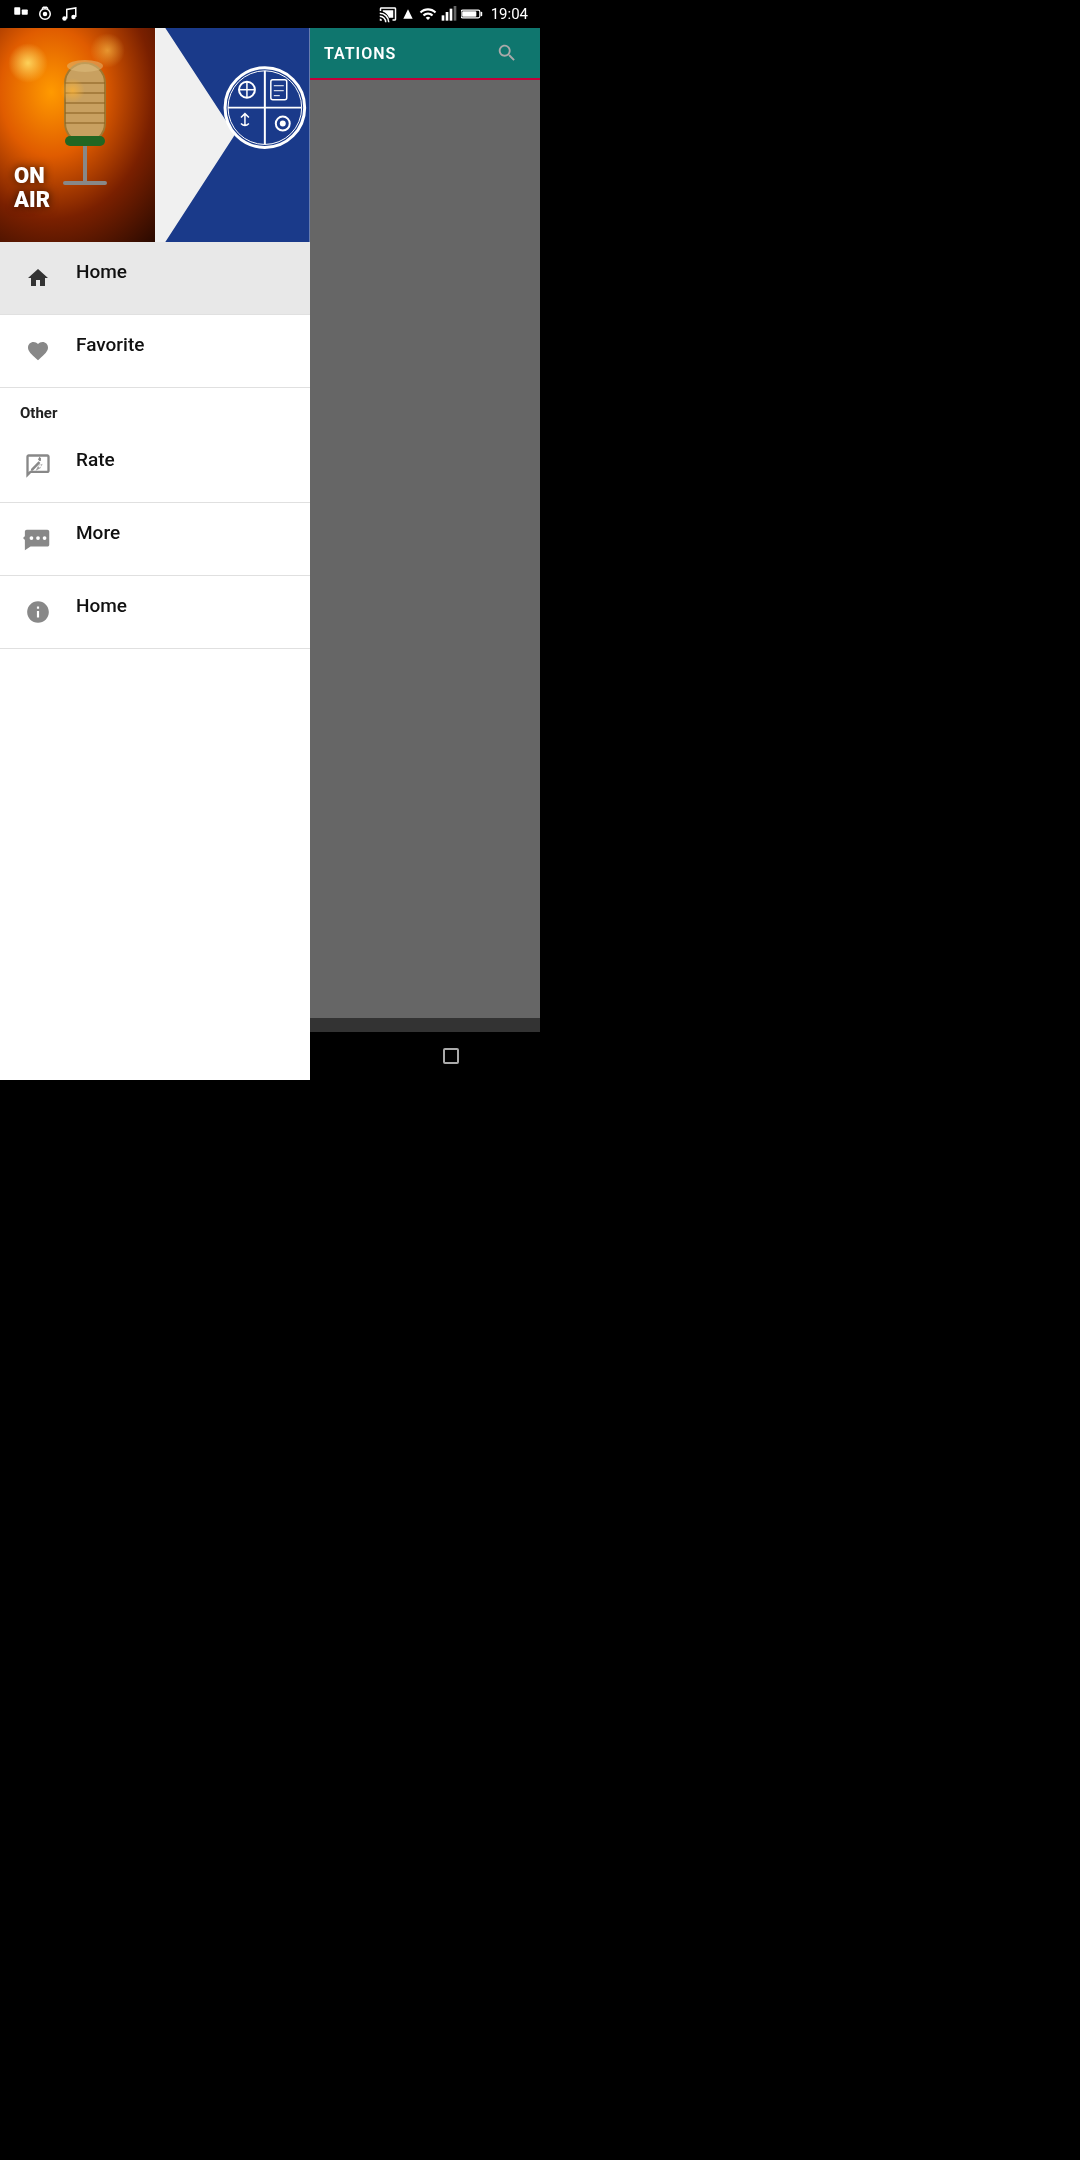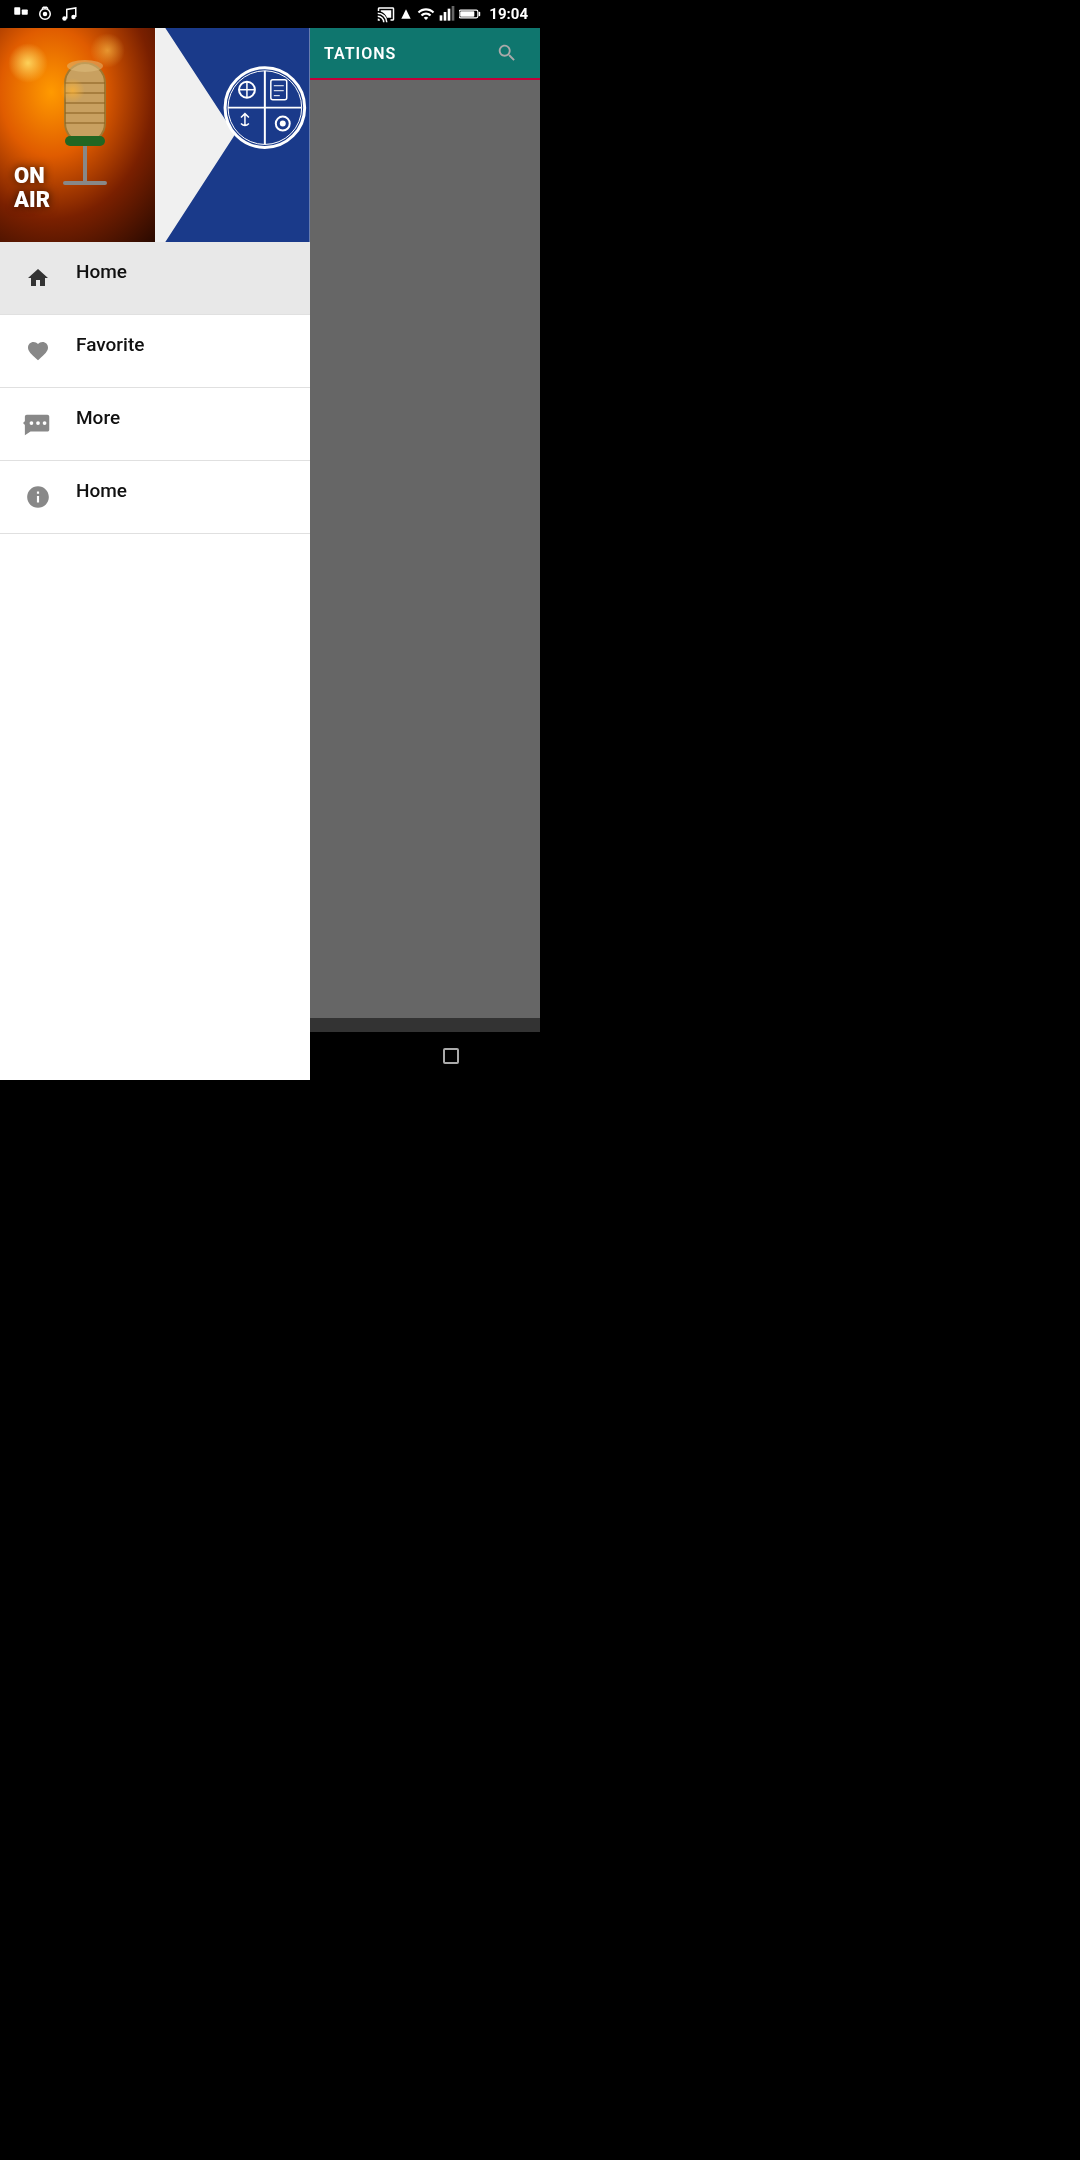--- a/index.html
+++ b/index.html
@@ -302,21 +302,21 @@
       <rect x="13" y="4" width="4" height="18"></rect>
       <rect x="19" y="0" width="4" height="22" opacity="0.4"></rect>
     </svg>
 
     <svg width="22" height="14" viewBox="0 0 28 14" fill="white">
       <rect x="0" y="2" width="24" height="10" rx="2" fill="none" stroke="white" stroke-width="1.5"></rect>
       <rect x="1.5" y="3.5" width="18" height="7" rx="1" fill="white"></rect>
       <rect x="25" y="4" width="2" height="6" rx="1" fill="white"></rect>
     </svg>
 
-    <span style="font-size:15px;font-weight:bold;color:#fff;margin-left:4px;">19:04</span>
+    <span style="font-size:15px;font-weight:normal;color:#fff;margin-left:4px;">19:04</span>
   </div>
 </div>
 
 <div class="app-container">
 
   <div class="drawer">
 
     <div class="banner">
 
       <div class="banner-left">
@@ -390,21 +390,34 @@
 
       <div class="nav-item">
         <div class="nav-icon">
           <svg class="heart-svg" viewBox="0 0 24 24">
             <path d="M12 21.35l-1.45-1.32C5.4 15.36 2 12.28 2 8.5 2 5.42 4.42 3 7.5 3c1.74 0 3.41.81 4.5 2.09C13.09 3.81 14.76 3 16.5 3 19.58 3 22 5.42 22 8.5c0 3.78-3.4 6.86-8.55 11.54L12 21.35z"></path>
           </svg>
         </div>
         <span class="nav-label">Favorite</span>
       </div>
 
-
+      <div class="section-header">Other</div>
+
+      <div class="nav-item">
+        <div class="nav-icon">
+          <svg class="rate-svg" viewBox="0 0 24 24" fill="#888">
+
+            <path d="M20 2H4c-1.1 0-2 .9-2 2v18l4-4h14c1.1 0 2-.9 2-2V4c0-1.1-.9-2-2-2zm0 14H5.17L4 17.17V4h16v12z"></path>
+            <path d="M14 14l2-4-4 2-2 4 4-2zm-2-2l1.5-1.5L15 12l-1.5 1.5L12 12z" opacity="0.8"></path>
+
+            <path d="M6 14.5v1.5h1.5l6.5-6.5-1.5-1.5L6 14.5zm8.5-8.5c.2-.2.2-.5 0-.7l-.8-.8c-.2-.2-.5-.2-.7 0L12 6.5l1.5 1.5 1-.5z" fill="#888"></path>
+          </svg>
+        </div>
+        <span class="nav-label">Rate</span>
+      </div>
 
       <div class="nav-item">
         <div class="nav-icon">
           <svg class="more-svg" viewBox="0 0 32 28" fill="#888">
 
             <path d="M2 4h24c1.1 0 2 .9 2 2v14c0 1.1-.9 2-2 2H8l-6 4V6c0-1.1.9-2 2-2z"></path>
             <circle cx="9" cy="13" r="2" fill="#fff"></circle>
             <circle cx="16" cy="13" r="2" fill="#fff"></circle>
             <circle cx="23" cy="13" r="2" fill="#fff"></circle>
 

